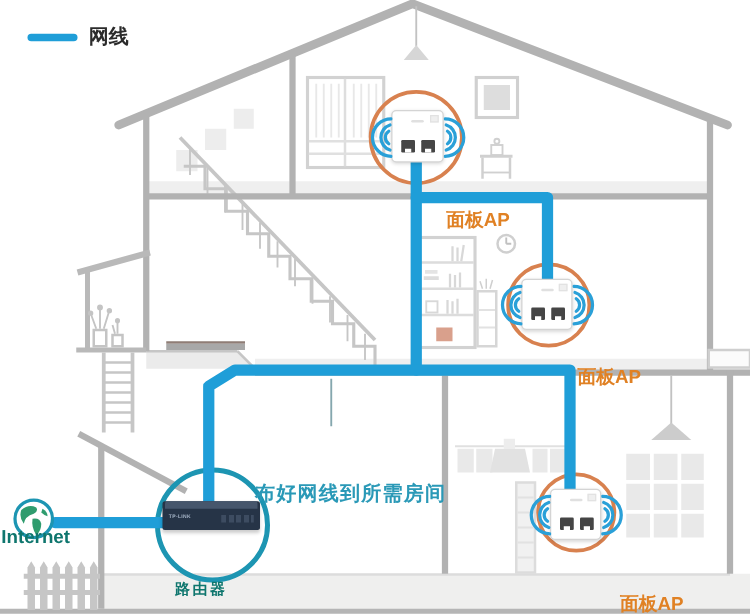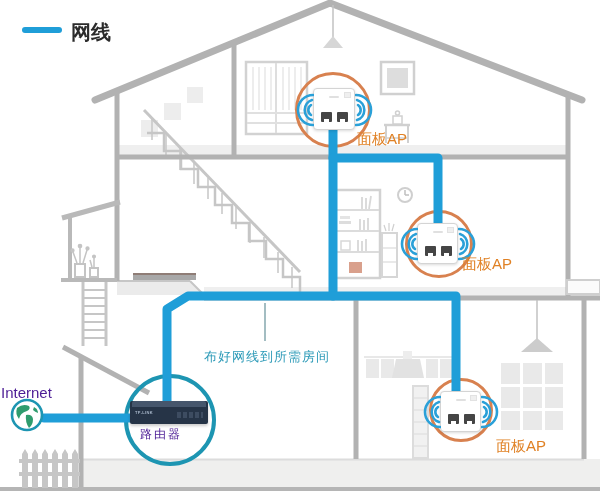--- a/index.html
+++ b/index.html
@@ -2,21 +2,21 @@
 <html><head>
 <meta charset="utf-8">
 <style>
   html,body{margin:0;padding:0;background:#fff;}
   #stage{position:relative;width:600px;height:493px;background:#ffffff;overflow:hidden;
          font-family:"Liberation Sans","DejaVu Sans",sans-serif;}
   #stage svg{position:absolute;left:0;top:0;}
   .abs{position:absolute;}
   
   .legend-line{position:absolute;left:22px;top:27px;width:40px;height:6px;border-radius:3px;background:#1f9ed8;}
-  .legend-label{position:absolute;left:71px;top:19px;font-size:20px;font-weight:bold;color:#2b2b2b;}
+  .legend-label{position:absolute;left:71px;top:19px;font-size:16px;font-weight:bold;color:#2b2b2b;}
   
   .ring{position:absolute;border-radius:50%;box-sizing:border-box;background:transparent;}
   .ring.orange{border:3px solid #d8814f;}
   .ring.teal{border:4px solid #1d95b2;}
   
   .ap-device{position:absolute;width:42px;height:42px;background:#ffffff;border:1px solid #d4d4d4;
              border-radius:4px;box-shadow:0 1px 3px rgba(0,0,0,.15);box-sizing:border-box;}
   .ap-led{position:absolute;left:50%;top:7px;width:10px;height:2px;margin-left:-5px;background:#e0e0e0;border-radius:1px;}
   .ap-tag{position:absolute;right:3px;top:3px;width:5px;height:4px;background:#efefef;border:1px solid #e2e2e2;}
   .ap-port{position:absolute;bottom:7px;width:11px;height:10px;background:#454545;border-radius:1px;}
@@ -24,26 +24,26 @@
   .ap-port.p1{left:7px;} .ap-port.p2{left:23px;}
   .wifi{position:absolute;}
   
   .router-device{position:absolute;left:130px;top:401px;width:78px;height:23px;background:#263447;
                  border-radius:2px;box-shadow:0 2px 3px rgba(0,0,0,.2);}
   .router-top{position:absolute;left:2px;right:2px;top:0;height:6px;background:#46566c;border-radius:2px 2px 0 0;}
   .router-brand{position:absolute;left:5px;top:9px;font-size:4px;letter-spacing:.3px;color:#a7b6c9;font-weight:bold;}
   .router-ports{position:absolute;right:5px;top:11px;width:26px;height:6px;
                 background:repeating-linear-gradient(90deg,#3d4c61 0 4px,#263447 4px 6px);}
   
-  .lbl{position:absolute;font-weight:normal;white-space:nowrap;}
+  .lbl{position:absolute;font-weight:bold;white-space:nowrap;margin-top:37px;}
   .lbl.orange{color:#e08124;font-size:15px;}
-  .lbl.teal{color:#4c1d95;}
+  .lbl.teal{color:#0f766e;}
   .internet-label{left:1px;top:384px;font-size:15px;}
   .router-label{left:140px;top:426px;font-size:12px;letter-spacing:2px;}
-  .annotation-text{left:204px;top:348px;font-size:13px;color:#2a99b7;letter-spacing:1px;}
+  .annotation-text{left:204px;top:348px;font-size:16px;color:#2a99b7;letter-spacing:1px;}
   .ap-label-1{left:357px;top:130px;}
   .ap-label-2{left:462px;top:255px;}
   .ap-label-3{left:496px;top:437px;}
 </style>
 </head>
 <body>
 
 <div id="stage">
 
   <svg width="600" height="493" viewBox="0 0 600 493">

